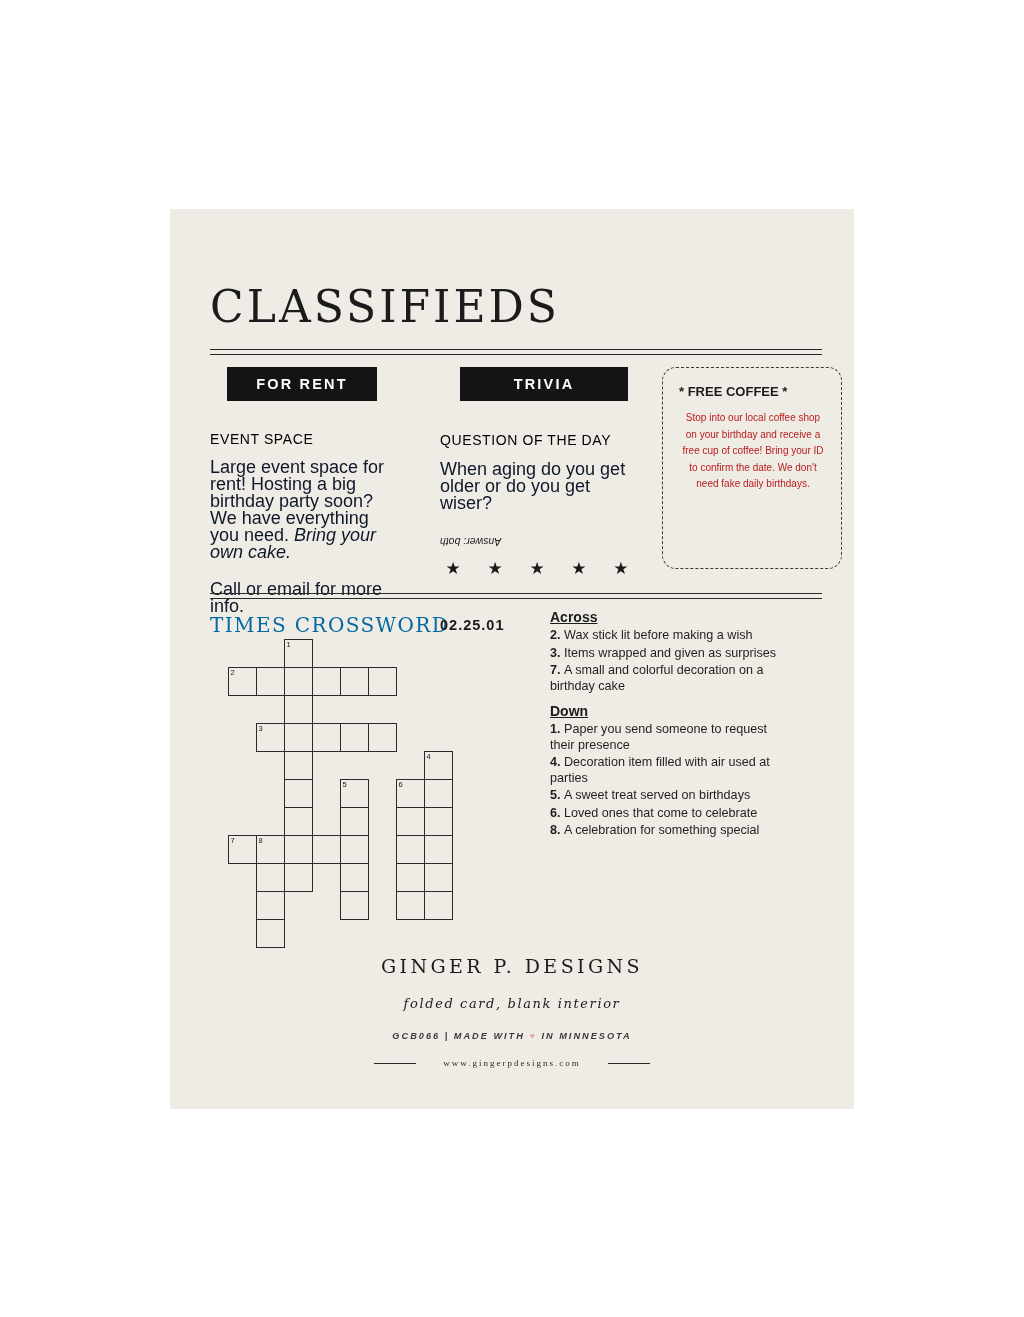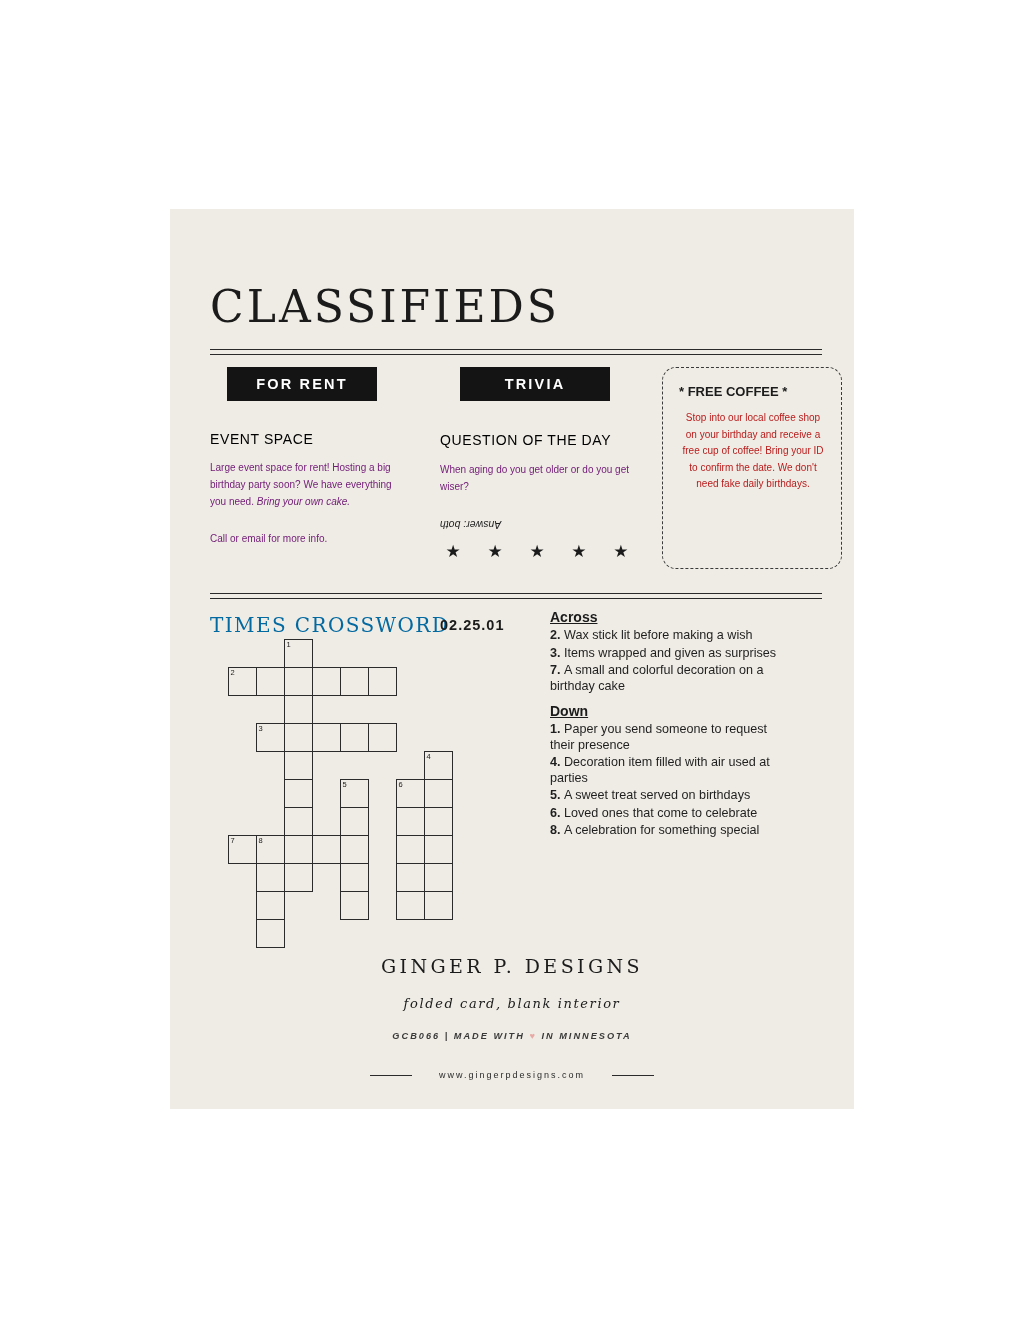--- a/index.html
+++ b/index.html
@@ -64,33 +64,33 @@
     background: #141414;
     color: #ffffff;
     text-align: center;
     font-size: 14.5px;
     letter-spacing: 2.2px;
     font-weight: 700;
     padding: 9px 0 9px 0;
     width: 150px;
     margin-left: 17px;
   }
-  #col-trivia .blk-head { width: 150px; margin-left: 20px; }
+  #col-trivia .blk-head { width: 168px; margin-left: 20px; }
 
   .sub-head {
     font-size: 14px;
     font-weight: 400;
     letter-spacing: .6px;
     color: #000000;
     margin-top: 30px;
   }
   .body-text {
-    font-size: 10px;
+    font-size: 18px;
     line-height: 17px;
-    color: #701a75;
+    color: #0f172a;
     margin-top: 12px;
   }
   .body-text em { font-style: italic; }
   .body-text.second { margin-top: 20px; }
 
   #col-trivia .sub-head { margin-top: 31px; }
   #col-trivia .body-text { margin-top: 13px; }
 
   .answer {
     font-size: 10.5px;
@@ -217,25 +217,26 @@
   .brand-code {
     font-size: 9.2px;
     letter-spacing: 2px;
     color: #3a3a3a;
     margin-top: 20px;
     font-style: italic;
     font-weight: 700;
   }
   .heart { color: #e8a9a4; font-style: normal; }
   .brand-url-row {
-    margin-top: 29px;
+    margin-top: 17px;
     display: flex;
     align-items: center;
     justify-content: center;
     gap: 27px;
+    font-family: Liberation Serif, serif;
   }
   .brand-url-row .dash {
     width: 42px;
     height: 1px;
     background: #2b2b2b;
     display: inline-block;
   }
   .brand-url {
     font-size: 9px;
     letter-spacing: 2px;

